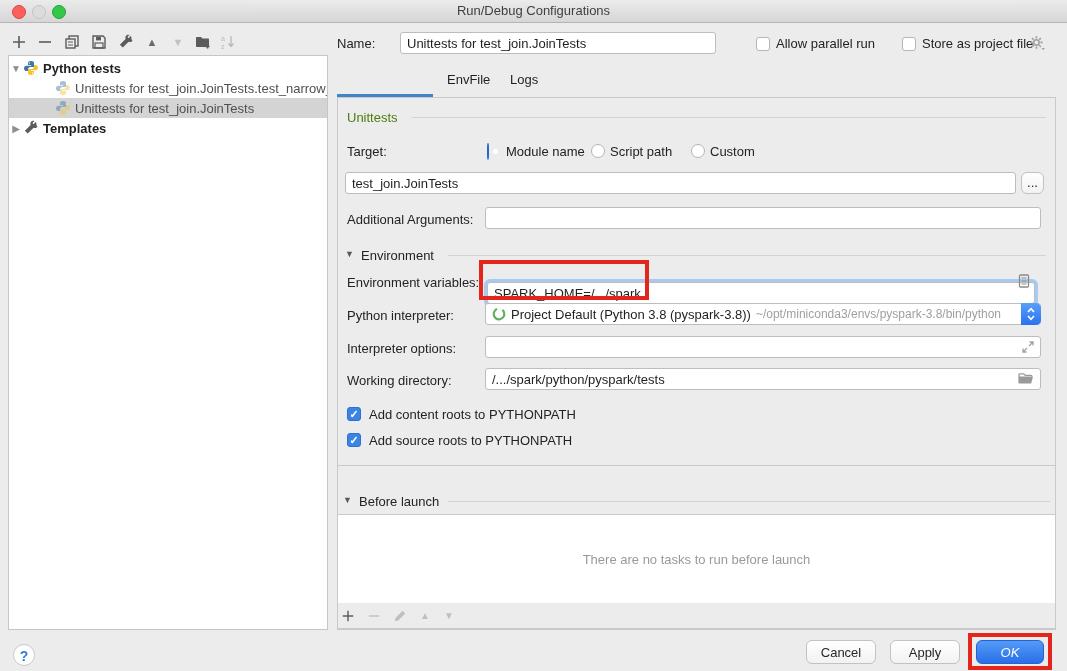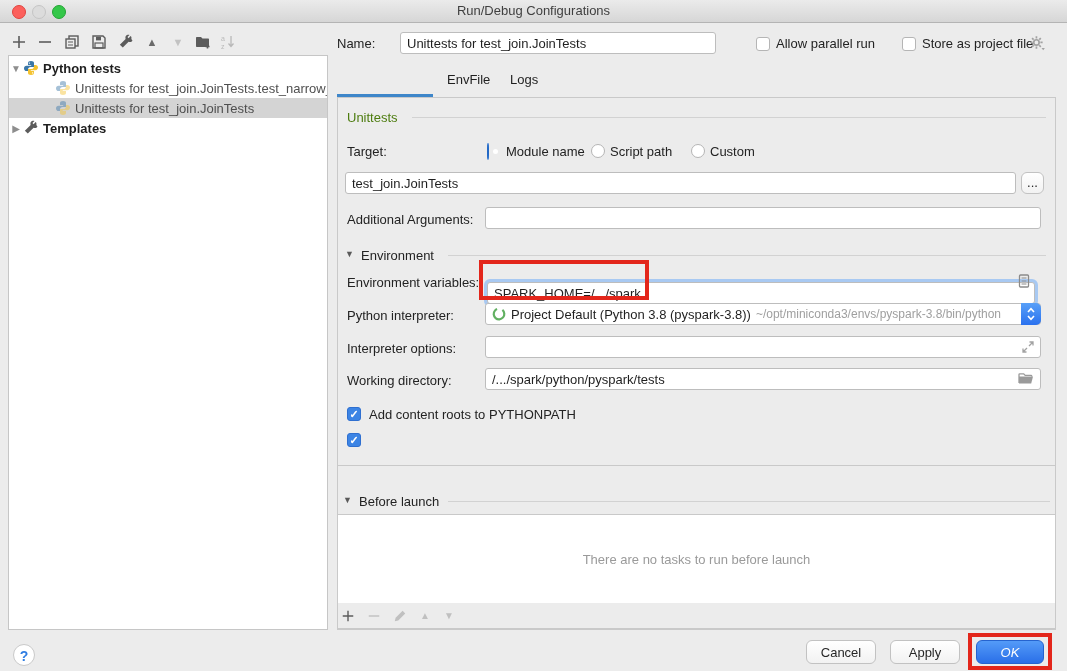--- a/index.html
+++ b/index.html
@@ -247,20 +247,21 @@
     <svg class="icon16" viewBox="0 0 16 16">
         <path d="M1 5.5h14l-1.8 7H1z" fill="#9a9a9a"></path>
         <path d="M1 12V3.5c0-.4.3-.7.7-.7h4l1.5 1.6H13c.4 0 .7.3.7.7v.4" fill="none" stroke="#9a9a9a" stroke-width="1.3"></path>
       </svg>
   </div>
 
   
   <span class="abs cb on" style="left:347px;top:407px;">✓</span>
   <div class="abs lbl" style="left:369px;top:406px;">Add content roots to PYTHONPATH</div>
   <span class="abs cb on" style="left:347px;top:433px;">✓</span>
+  <div class="abs lbl" style="left:369px;top:432px;">Add source roots to PYTHONPATH</div>
 
   
   <div class="abs hline" style="left:337px;top:465px;width:719px;border-top-color:#c9c9c9;"></div>
 
   
   <span class="abs sep-arrow" style="left:343px;top:495px;">▼</span>
   <div class="abs lbl" style="left:359px;top:493px;">Before launch</div>
   <div class="abs hline" style="left:448px;top:501px;width:602px;"></div>
   <div class="abs" style="left:337px;top:514px;width:719px;height:90px;background:#fff;border:1px solid #c9c9c9;box-sizing:border-box;display:flex;align-items:center;justify-content:center;">
     <span class="hint">There are no tasks to run before launch</span>

